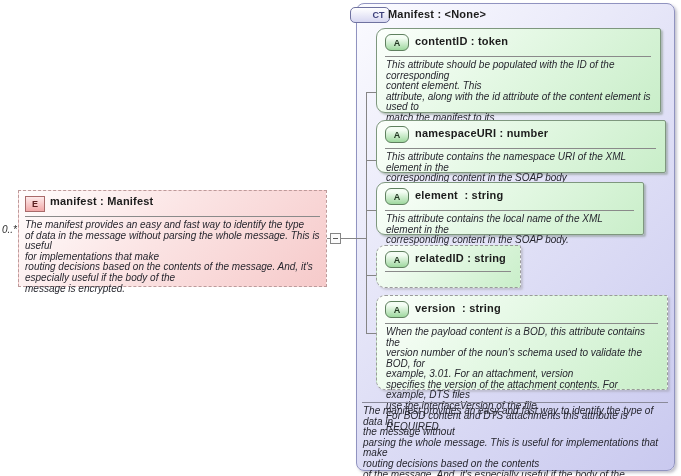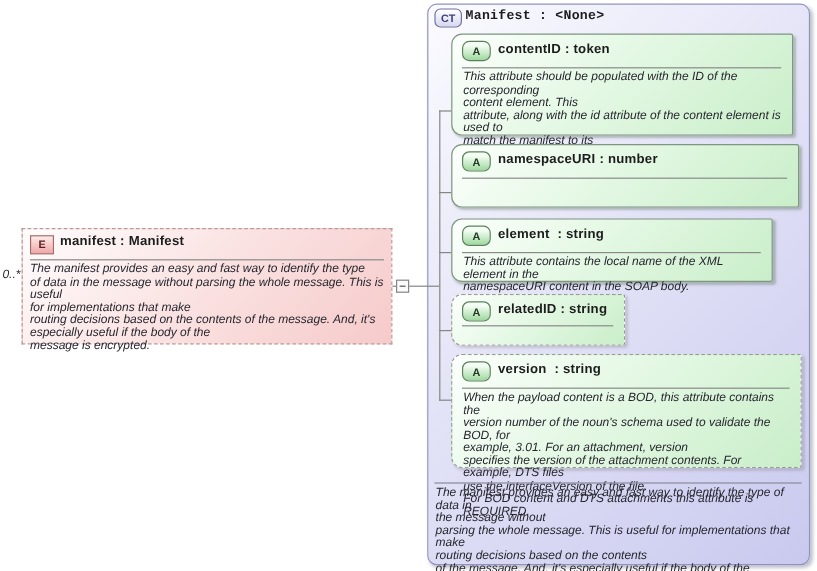--- a/index.html
+++ b/index.html
@@ -9,29 +9,29 @@
   }
   
   .ct-box{
     position:absolute;left:356px;top:3px;width:319px;height:468px;
     border:1px solid #9093c0;border-radius:8px;
     background:linear-gradient(135deg,#fbfbff 0%,#e3e3f7 45%,#c9c9ef 100%);
     box-shadow:2px 2px 3px rgba(120,120,145,.45);
     box-sizing:border-box;
   }
   .ct-badge{
-    position:absolute;left:362px;top:7px;width:21px;height:14px;
+    position:absolute;left:350px;top:7px;width:21px;height:14px;
     border:1px solid #6f72a0;border-radius:5px;
     background:linear-gradient(to bottom,#ffffff,#d7d7f1);
     font-size:9px;font-weight:bold;color:#3c3f7a;
-    display:flex;align-items:center;justify-content:center;
+    display:flex;align-items:center;justify-content:center;padding-left:17px;
   }
   .ct-title{
     position:absolute;left:388px;top:8px;font-size:11px;font-weight:bold;
-    color:#1c1c1c;white-space:pre;letter-spacing:.2px;font-family:Liberation Mono, monospace;
+    color:#1c1c1c;white-space:pre;letter-spacing:.2px;
   }
   .ct-doc-sep{position:absolute;left:362px;top:402px;width:306px;height:1px;background:#8a8a9a;}
   .ct-doc{
     position:absolute;left:363px;top:406px;width:305px;
     font-size:10px;font-style:italic;color:#26262e;line-height:10.6px;white-space:pre-line;
   }
   
   .attr-box{
     position:absolute;box-sizing:border-box;
     border:1px solid #7e977e;border-radius:9px 2px 2px 9px;
@@ -121,28 +121,30 @@
 content element. This
 attribute, along with the id attribute of the content element is used to
 match the manifest to its
 corresponding content element</div>
   </div>
 
   <div class="attr-box attr-2">
     <span class="attr-badge">A</span>
     <span class="attr-title">namespaceURI : number</span>
     <div class="attr-sep"></div>
+    <div class="attr-doc">This attribute contains the namespace URI of the XML element in the
+corresponding content in the SOAP body</div>
   </div>
 
   <div class="attr-box attr-3">
     <span class="attr-badge">A</span>
     <span class="attr-title">element  : string</span>
     <div class="attr-sep"></div>
     <div class="attr-doc">This attribute contains the local name of the XML element in the
-namespaceURI content in the SOAP body.</div>
+corresponding content in the SOAP body.</div>
   </div>
 
   <div class="attr-box attr-4 optional">
     <span class="attr-badge">A</span>
     <span class="attr-title">relatedID : string</span>
     <div class="attr-sep"></div>
   </div>
 
   <div class="attr-box attr-5 optional">
     <span class="attr-badge">A</span>

